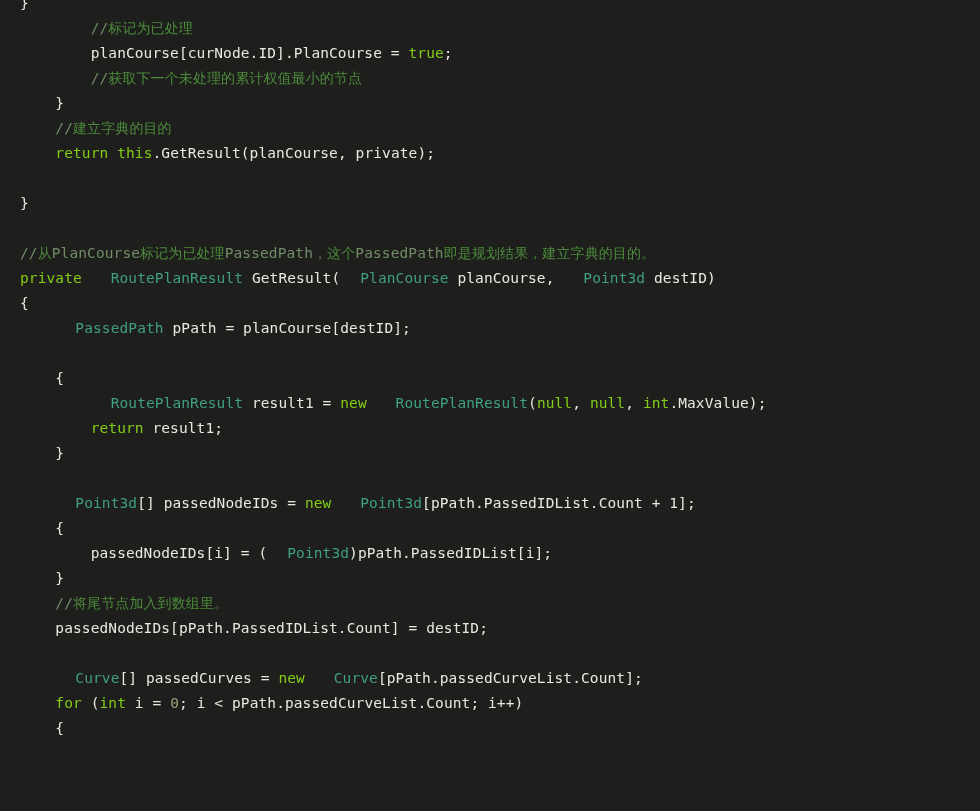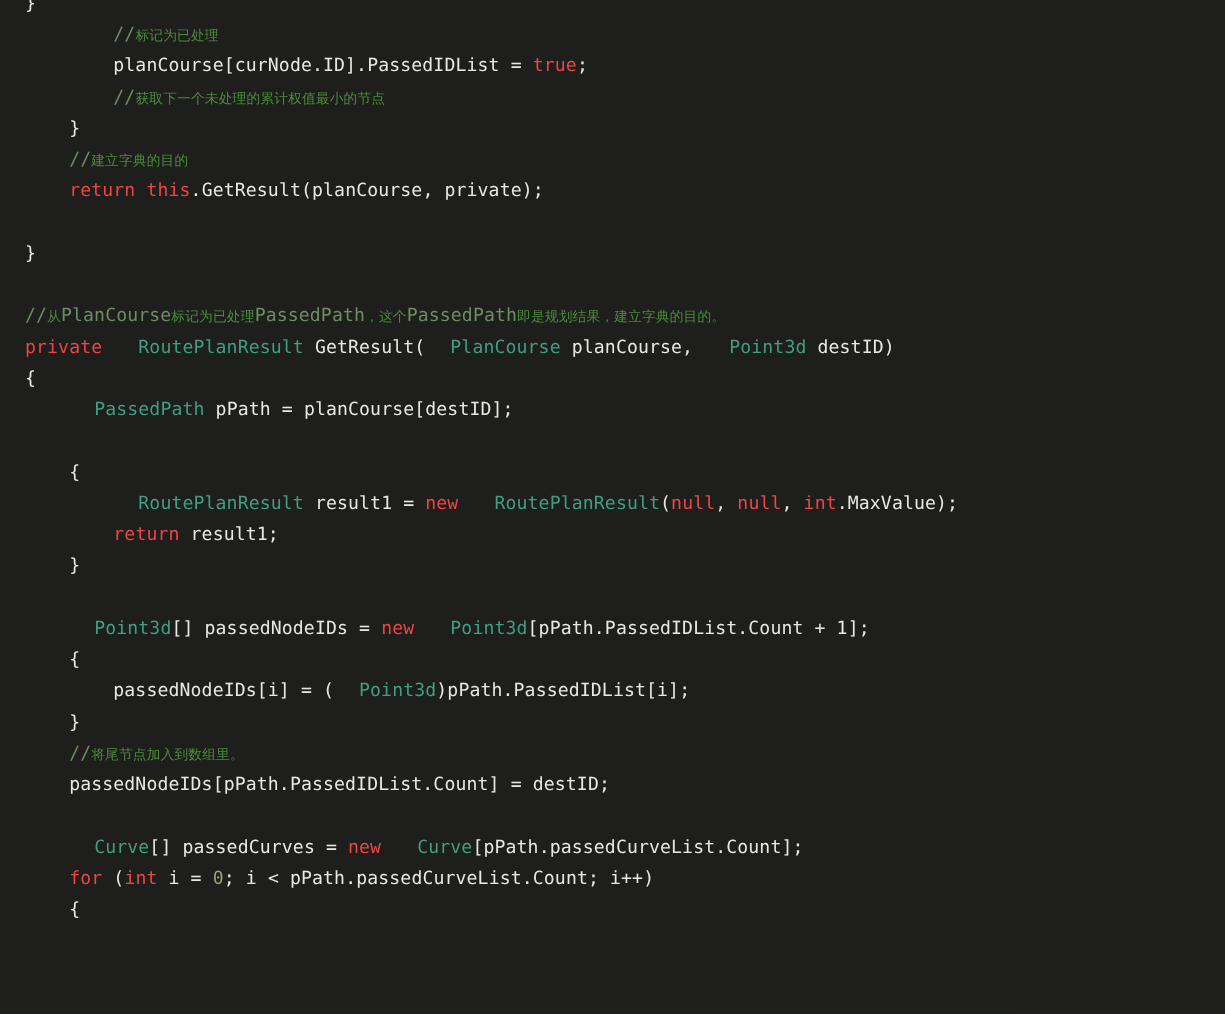--- a/index.html
+++ b/index.html
@@ -33,36 +33,36 @@
     height: 25px;
     line-height: 25px;
     font-size: 14.5px;
     white-space: pre;
     letter-spacing: 0.1px;
     color: #e8e8e3;
   }
   .line.blank { color: transparent; }
 
   
-  .kw      { color: #ef4444; }   
+  .kw      { color: #84cc16; }   
   .type    { color: #3f9e84; margin-left: 20px; }   
   .cmt     { color: #4b8b3b; }   
   .cmt-ascii { color: #6f8c66; } 
   .num     { color: #9aa37a; }   
   .txt     { color: #e8e8e3; }   
-  .cjk     { font-family: "DejaVu Sans", "Liberation Sans", sans-serif; font-size: 11px; }
+  .cjk     { font-family: "DejaVu Sans", "Liberation Sans", sans-serif; font-size: 14px; }
 </style>
 </head>
 <body>
 
 <div id="editor">
   <div class="code-surface" id="code-surface">
       <div class="line"><span class="txt">}</span></div>
       <div class="line"><span class="txt">        </span><span class="cmt-ascii">//</span><span class="cmt cjk">标记为已处理</span></div>
-      <div class="line"><span class="txt">        planCourse[curNode.ID].PassedIDList = </span><span class="kw">true</span><span class="txt">;</span></div>
+      <div class="line"><span class="txt">        planCourse[curNode.ID].PlanCourse = </span><span class="kw">true</span><span class="txt">;</span></div>
       <div class="line"><span class="txt">        </span><span class="cmt-ascii">//</span><span class="cmt cjk">获取下一个未处理的累计权值最小的节点</span></div>
       <div class="line"><span class="txt">    }</span></div>
       <div class="line"><span class="txt">    </span><span class="cmt-ascii">//</span><span class="cmt cjk">建立字典的目的</span></div>
       <div class="line"><span class="txt">    </span><span class="kw">return</span><span class="txt"> </span><span class="kw">this</span><span class="txt">.GetResult(planCourse, private);</span></div>
       <div class="line blank"> </div>
       <div class="line"><span class="txt">}</span></div>
       <div class="line blank"> </div>
       <div class="line"><span class="cmt-ascii">//</span><span class="cmt cjk">从</span><span class="cmt-ascii">PlanCourse</span><span class="cmt cjk">标记为已处理</span><span class="cmt-ascii">PassedPath</span><span class="cmt cjk">，这个</span><span class="cmt-ascii">PassedPath</span><span class="cmt cjk">即是规划结果，建立字典的目的。</span></div>
       <div class="line"><span class="kw">private</span><span class="txt"> </span><span class="type">RoutePlanResult</span><span class="txt"> GetResult(</span><span class="type">PlanCourse</span><span class="txt"> planCourse, </span><span class="type">Point3d</span><span class="txt"> destID)</span></div>
       <div class="line"><span class="txt">{</span></div>

